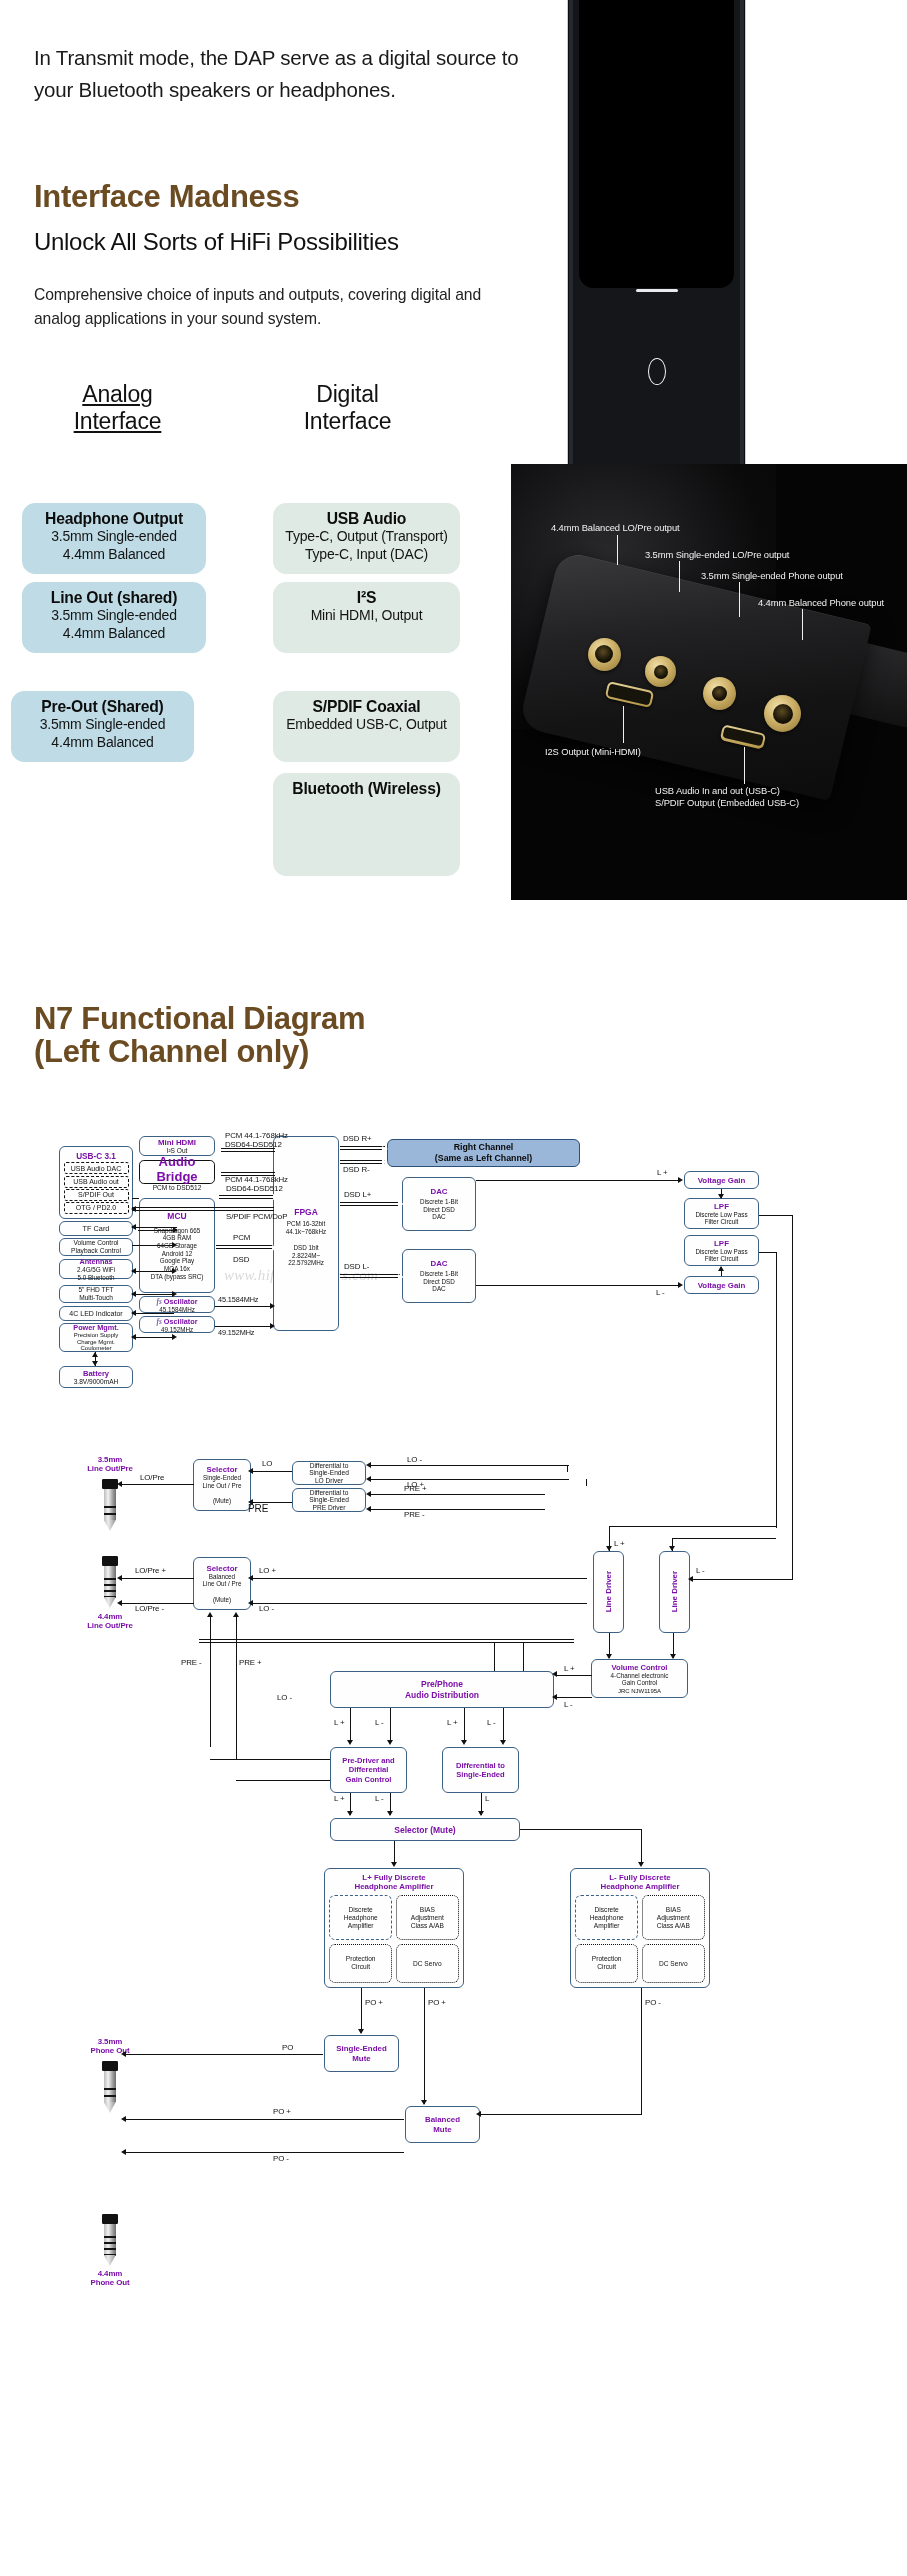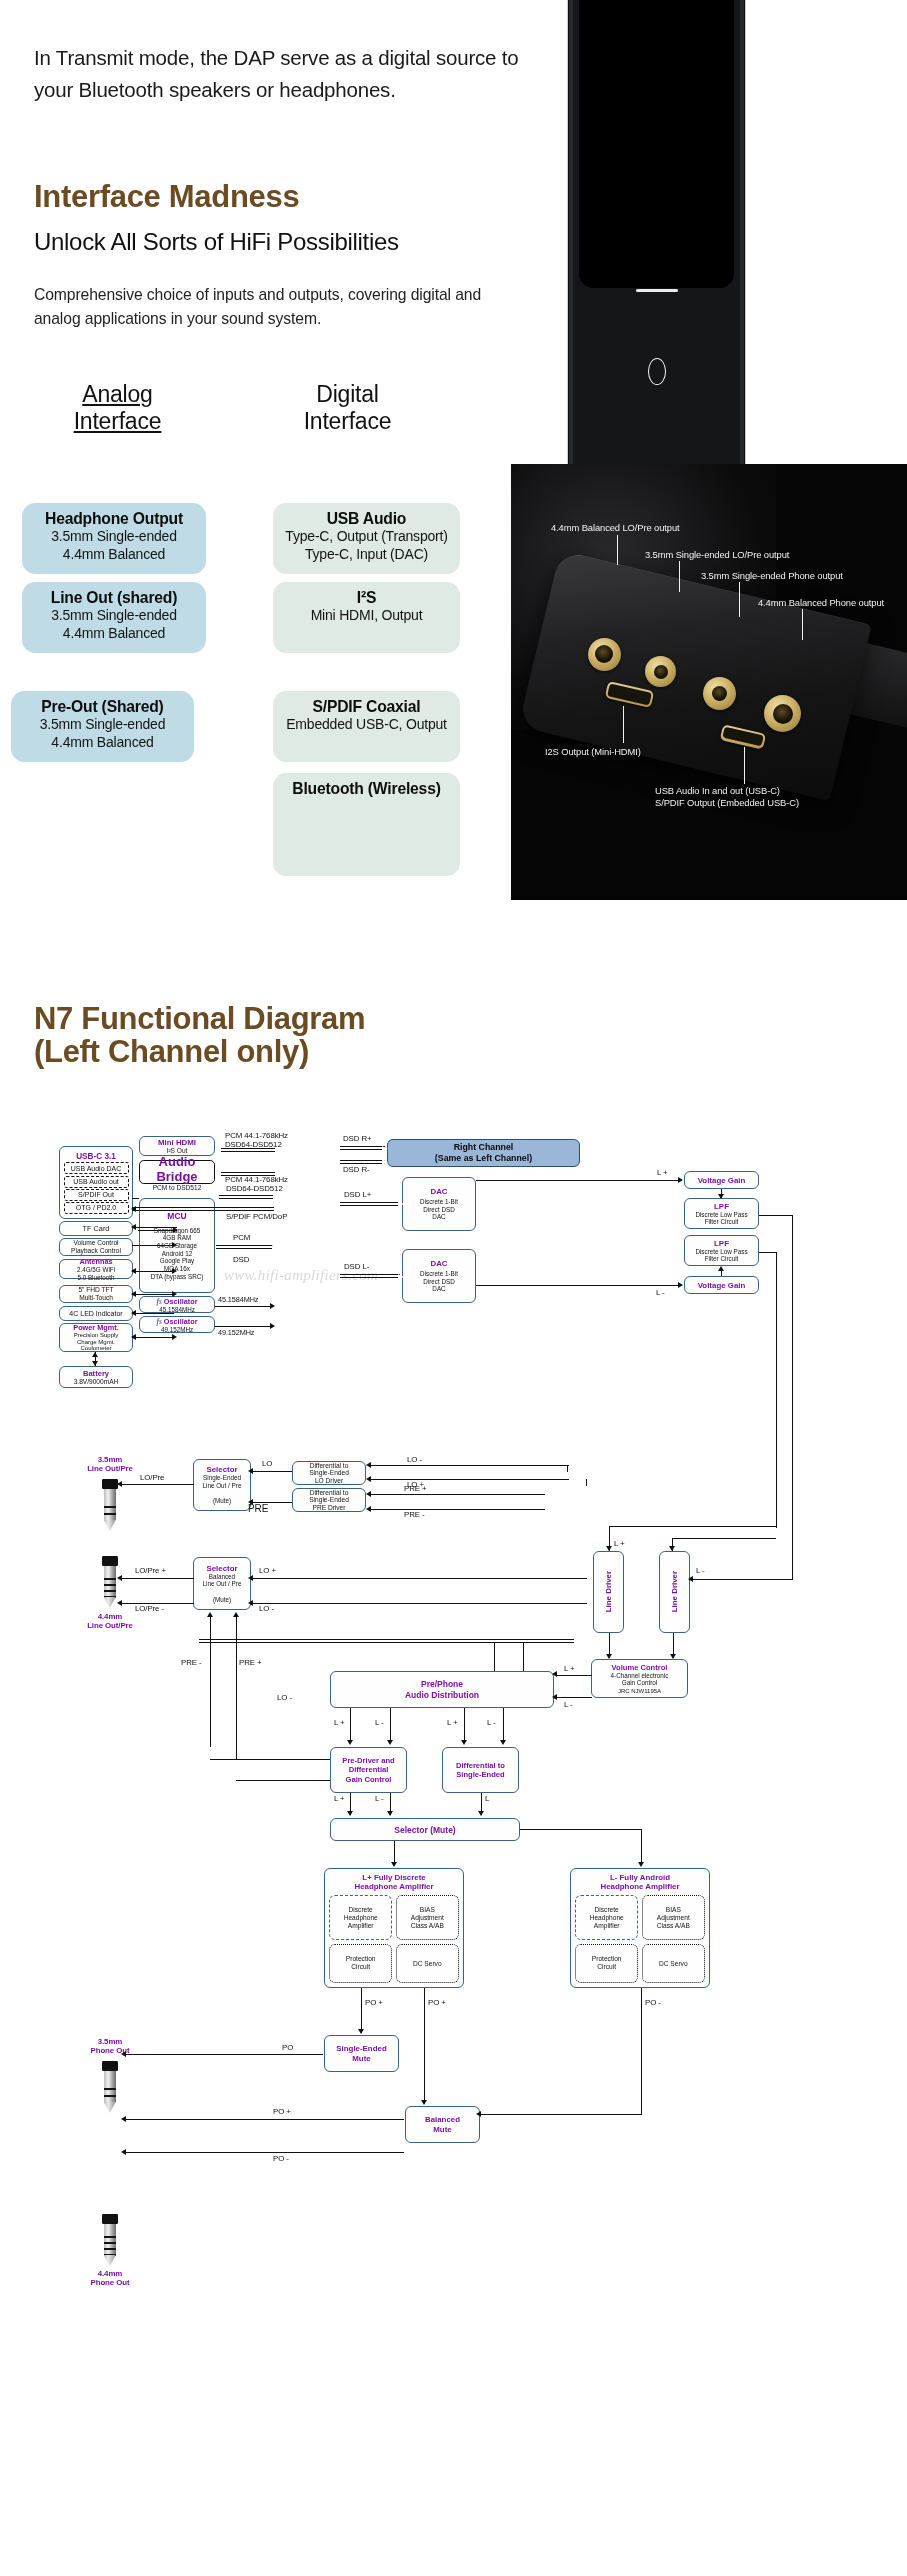--- a/index.html
+++ b/index.html
@@ -355,20 +355,29 @@
 
   <div class="bx" style="left:139px;top:175px;width:76px;height:17px">
     <div class="h" style="font-size:7.3px"><i style="font-family:'Liberation Serif',serif;color:#7b5fa8">fs</i> Oscillator</div>
     <div class="b" style="font-size:6.3px">45.1584MHz</div>
   </div>
   <div class="bx" style="left:139px;top:195px;width:76px;height:17px">
     <div class="h" style="font-size:7.3px"><i style="font-family:'Liberation Serif',serif;color:#7b5fa8">fs</i> Oscillator</div>
     <div class="b" style="font-size:6.3px">49.152MHz</div>
   </div>
 
+  <div class="bx" style="left:273px;top:14.5px;width:66px;height:195px;justify-content:flex-start;padding-top:70px">
+    <div class="h" style="font-size:8.5px;margin-bottom:3.6px">FPGA</div>
+    <div class="b" style="font-size:6.3px;white-space:pre-line;line-height:1.25">PCM 16-32bit
+44.1k~768kHz
+
+DSD 1bit
+2.8224M~
+22.5792MHz</div>
+  </div>
 
   <div class="bx blue" style="left:387px;top:18px;width:193px;height:28px">
     <div style="font-size:8.8px;font-weight:bold;color:#0a0a0a;white-space:pre-line;line-height:1.2">Right Channel
 (Same as Left Channel)</div>
   </div>
 
   <div class="bx" style="left:402px;top:56px;width:74px;height:54px">
     <div class="h" style="font-size:7.9px;margin-bottom:2.4px">DAC</div>
     <div class="b" style="font-size:6.3px;white-space:pre-line;line-height:1.2">Discrete 1-Bit
 Direct DSD
@@ -477,21 +486,21 @@
         <div class="b" style="font-size:6.6px;white-space:pre-line;line-height:1.22">Protection
 Circuit</div>
       </div>
       <div class="bx dot" style="position:relative;left:0;top:0;width:63px;height:39px">
         <div class="b" style="font-size:6.6px">DC Servo</div>
       </div>
     </div>
   </div>
 
   <div class="bx" style="left:570px;top:747px;width:140px;height:120px;justify-content:flex-start;padding-top:3.6px">
-    <div class="h" style="font-size:7.9px;white-space:pre-line;line-height:1.2;margin-bottom:3.6px">L- Fully Android
+    <div class="h" style="font-size:7.9px;white-space:pre-line;line-height:1.2;margin-bottom:3.6px">L- Fully Discrete
 Headphone Amplifier</div>
     <div style="display:flex;gap:3.6px;margin-bottom:3.6px">
       <div class="bx dash-blue" style="position:relative;left:0;top:0;width:63px;height:45px">
         <div class="b" style="font-size:6.6px;white-space:pre-line;line-height:1.22">Discrete
 Headphone
 Amplifier</div>
       </div>
       <div class="bx dot" style="position:relative;left:0;top:0;width:63px;height:45px">
         <div class="b" style="font-size:6.6px;white-space:pre-line;line-height:1.22">BIAS
 Adjustment

